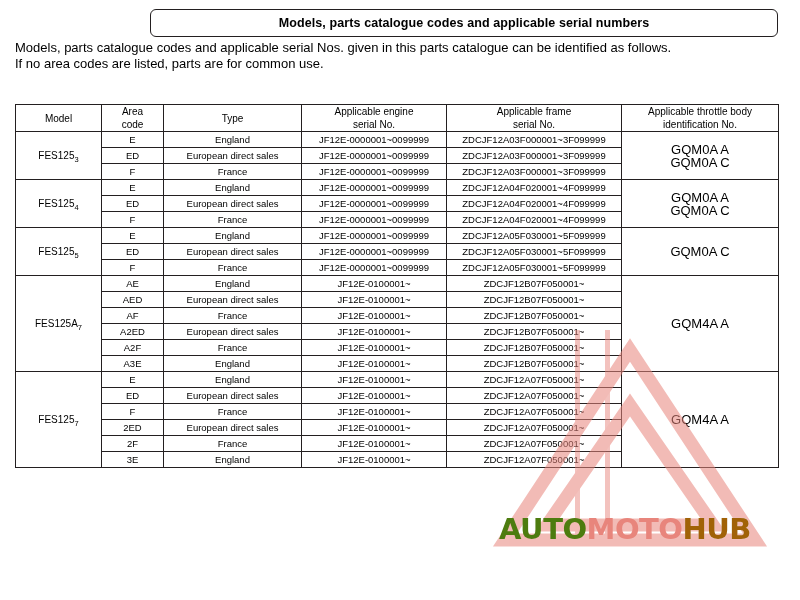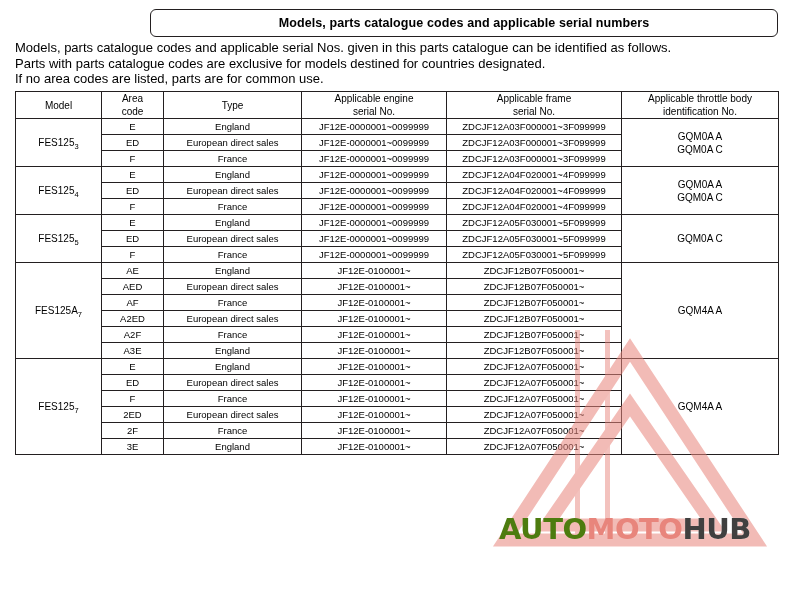--- a/index.html
+++ b/index.html
@@ -46,21 +46,21 @@
     width: 770px;
     font-size: 13px;
     line-height: 15.5px;
   }
   .intro div {
     white-space: nowrap;
   }
   table.main {
     position: absolute;
     left: 15px;
-    top: 91px;
+    top: 104px;
     border-collapse: collapse;
     table-layout: fixed;
     width: 763px;
     font-size: 9.5px;
     border-radius: 21px;
   }
   table.main td, table.main th {
     border: 1px solid #231f20;
     padding: 0;
     text-align: center;
@@ -72,21 +72,21 @@
   th.head {
     height: 30px;
     font-size: 10px;
     line-height: 12px;
   }
   td.model {
     font-size: 10px;
     margin-top: 44px;
   }
   td.thr {
-    font-size: 10px;
+    font-size: 13px;
     text-align: left;
     padding-left: 48px;
   }
   .sub {
     font-size: 7.5px;
     vertical-align: sub;
     line-height: 0;
   }
 
   
@@ -105,34 +105,33 @@
     width: 340px;
     text-align: center;
     font-size: 29px;
     font-weight: bold;
     font-family: "DejaVu Sans", sans-serif;
     letter-spacing: -0.5px;
     white-space: nowrap;
   }
   .wm-a { color: #4d7c0f; }
   .wm-b { color: #e8857c; }
-  .wm-c { color: #404040; text-shadow: 0 0 1px #dcdcdc; }
+  .wm-c { color: #a16207; text-shadow: 0 0 1px #dcdcdc; }
 </style>
 </head>
 <body>
 
 <div class="page">
 
   <div class="title-box">
     <div class="title-text">Models, parts catalogue codes and applicable serial numbers</div>
   </div>
 
   <div class="intro">
     <div>Models, parts catalogue codes and applicable serial Nos. given in this parts catalogue can be identified as follows.</div>
-    <div>Parts with parts catalogue codes are exclusive for models destined for countries designated.</div>
     <div>If no area codes are listed, parts are for common use.</div>
   </div>
 
   <table class="main">
     <colgroup>
       <col style="width:86px">
       <col style="width:62px">
       <col style="width:138px">
       <col style="width:145px">
       <col style="width:175px">

